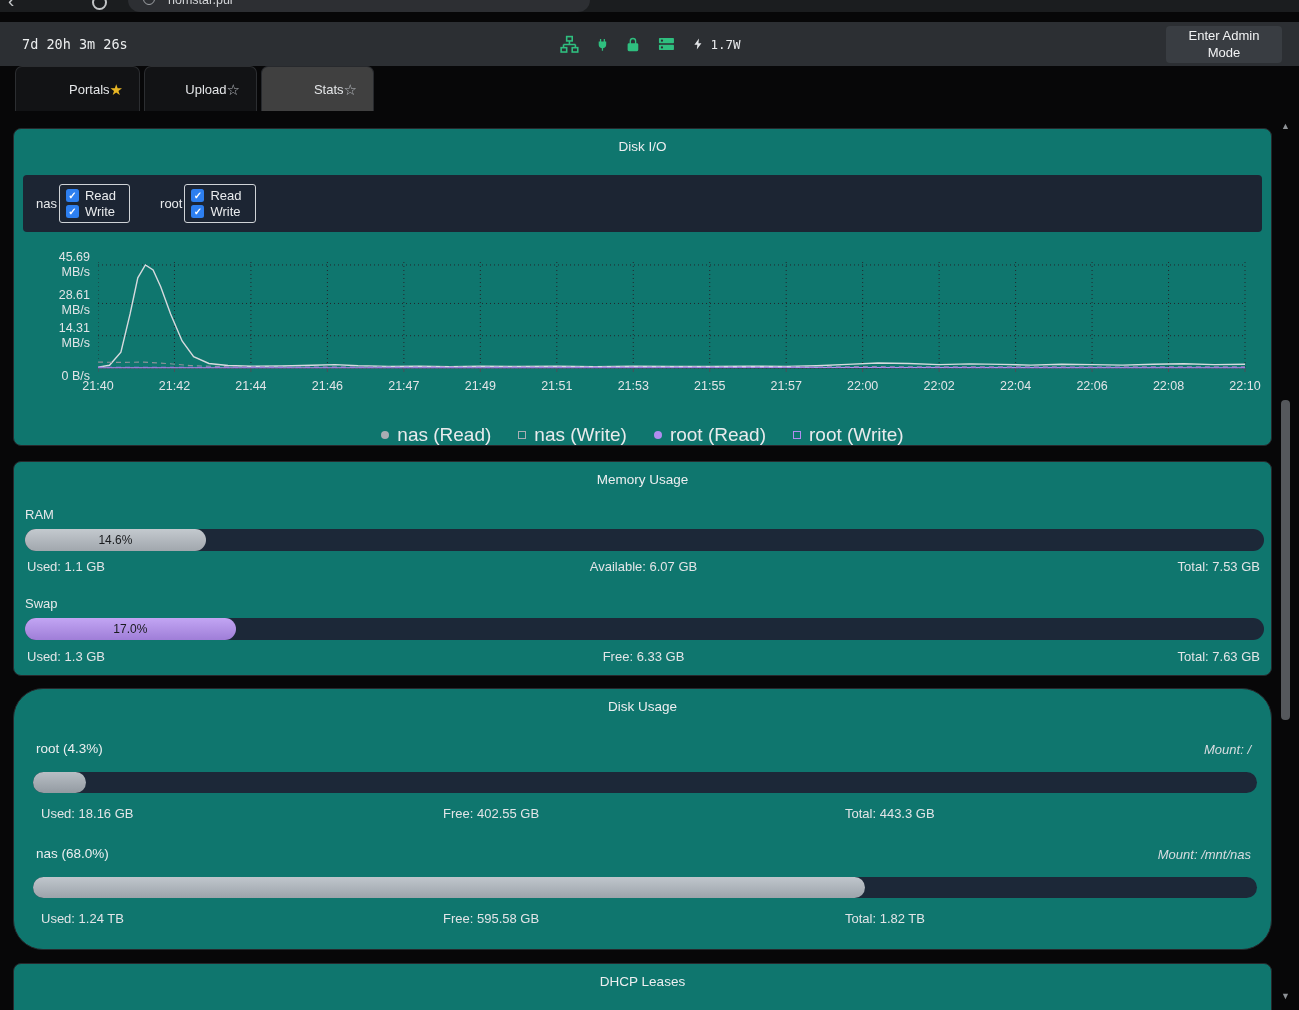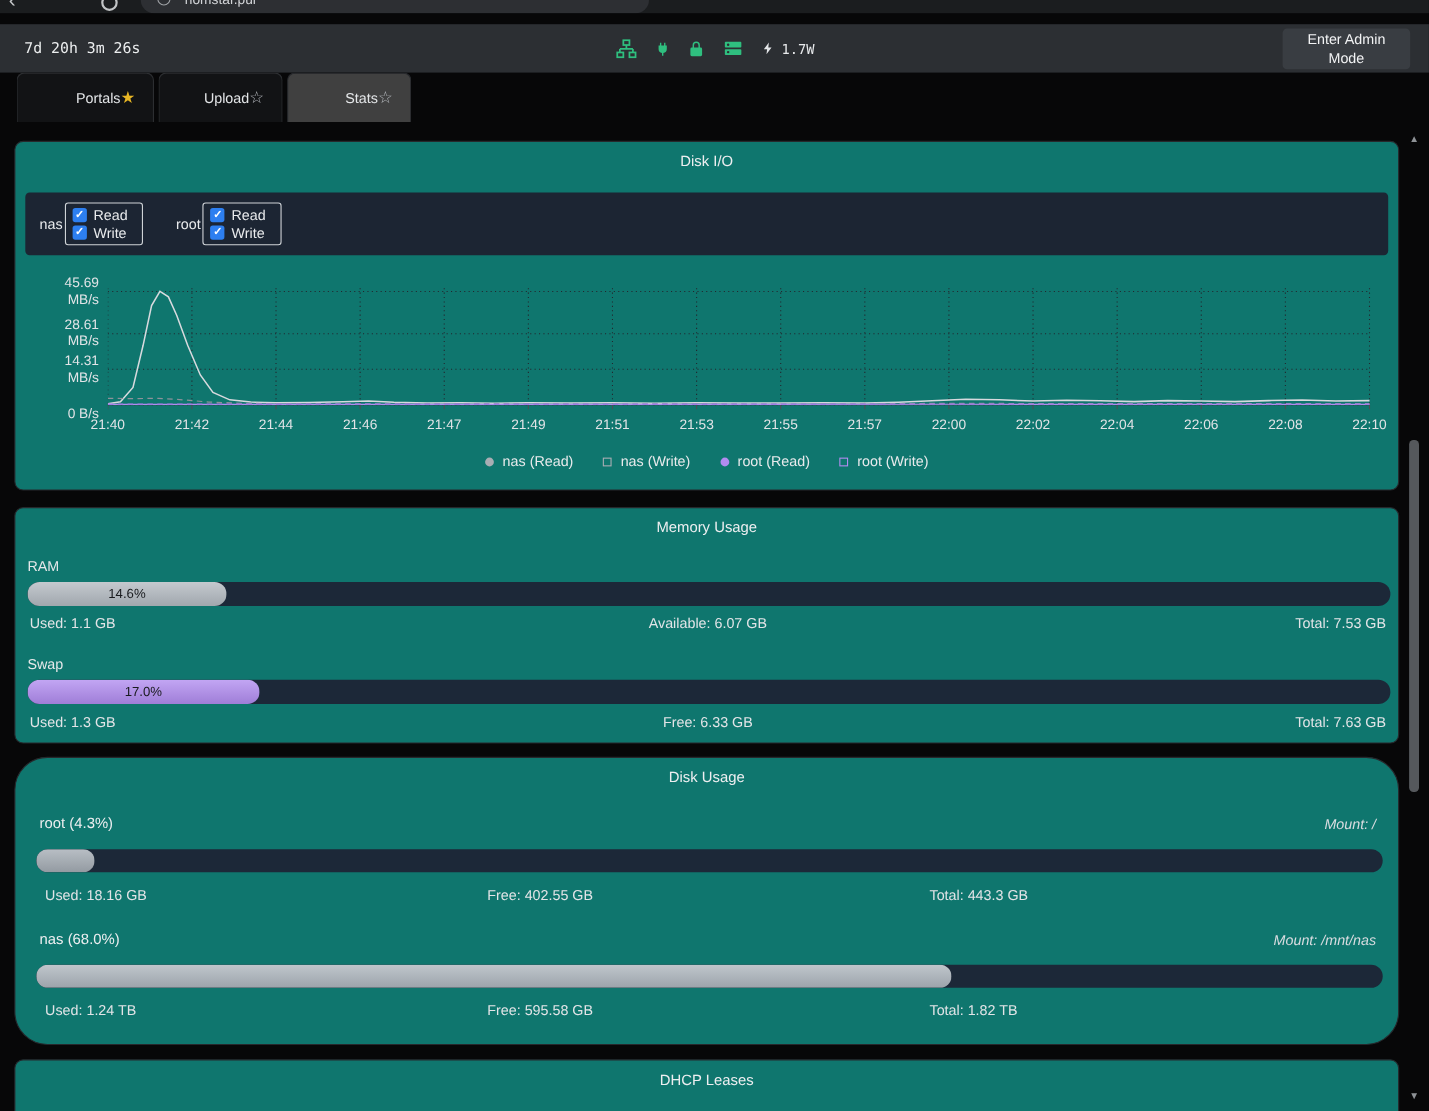--- a/index.html
+++ b/index.html
@@ -55,21 +55,21 @@
   .cb{width:13px;height:13px;border-radius:2.5px;color:#fff;font-size:10px;line-height:13px;
       text-align:center;font-weight:bold;flex:0 0 13px;}
 
   
   .y-axis{position:absolute;top:127px;left:0;width:76px;height:124px;}
   .ytick{position:absolute;right:0;width:76px;text-align:right;font-size:12.5px;line-height:15px;color:#e2e4e7;}
   .plot{position:absolute;top:127px;left:84px;width:1164px;height:122px;}
   .x-axis{position:absolute;top:250px;left:84px;width:1172px;height:18px;}
   .xtick{position:absolute;width:70px;text-align:center;font-size:12.5px;color:#e2e4e7;}
   .legend{position:absolute;top:283px;left:0;right:0;display:flex;justify-content:center;gap:27px;align-items:center;}
-  .legend-item{display:flex;align-items:center;gap:8px;font-size:13px;color:#e8eaec;cursor:pointer;}
+  .legend-item{display:flex;align-items:center;gap:8px;font-size:19px;color:#e8eaec;cursor:pointer;margin-top:12px;}
   .marker{width:8px;height:8px;display:inline-block;box-sizing:border-box;}
 
   
   .bar-label{position:absolute;left:11px;font-size:13px;color:#e6e8ea;}
   .lab-ram{top:45px}.lab-swap{top:134px}
   .track{position:absolute;left:11px;width:1239px;height:22px;border-radius:11px;background:#1c2838;}
   .track-ram{top:67px}.track-swap{top:156px}
   .fill{position:absolute;left:0;top:0;height:100%;border-radius:11px;display:flex;align-items:center;
         justify-content:center;font-size:12px;color:#191b1e;
         background-image:linear-gradient(180deg,rgba(255,255,255,.22),rgba(0,0,0,.10));}

